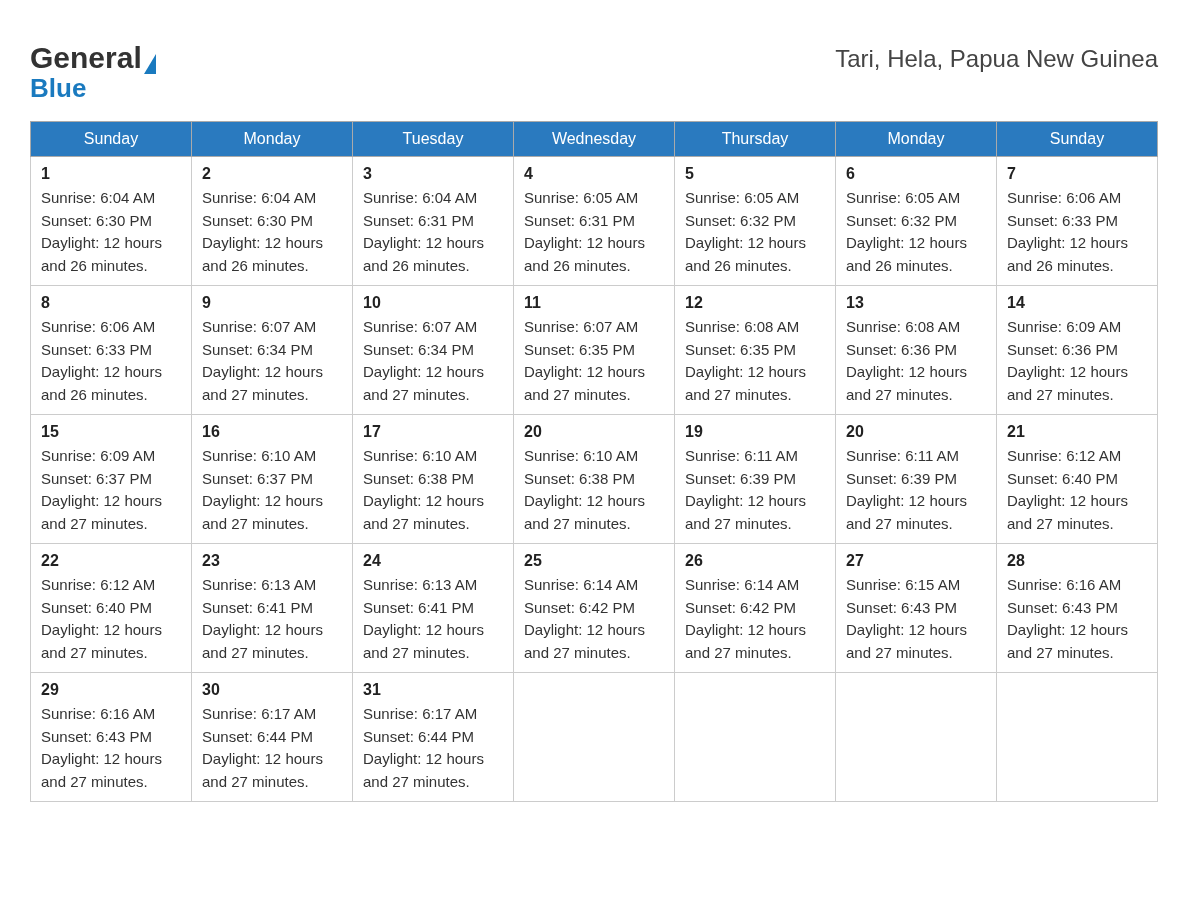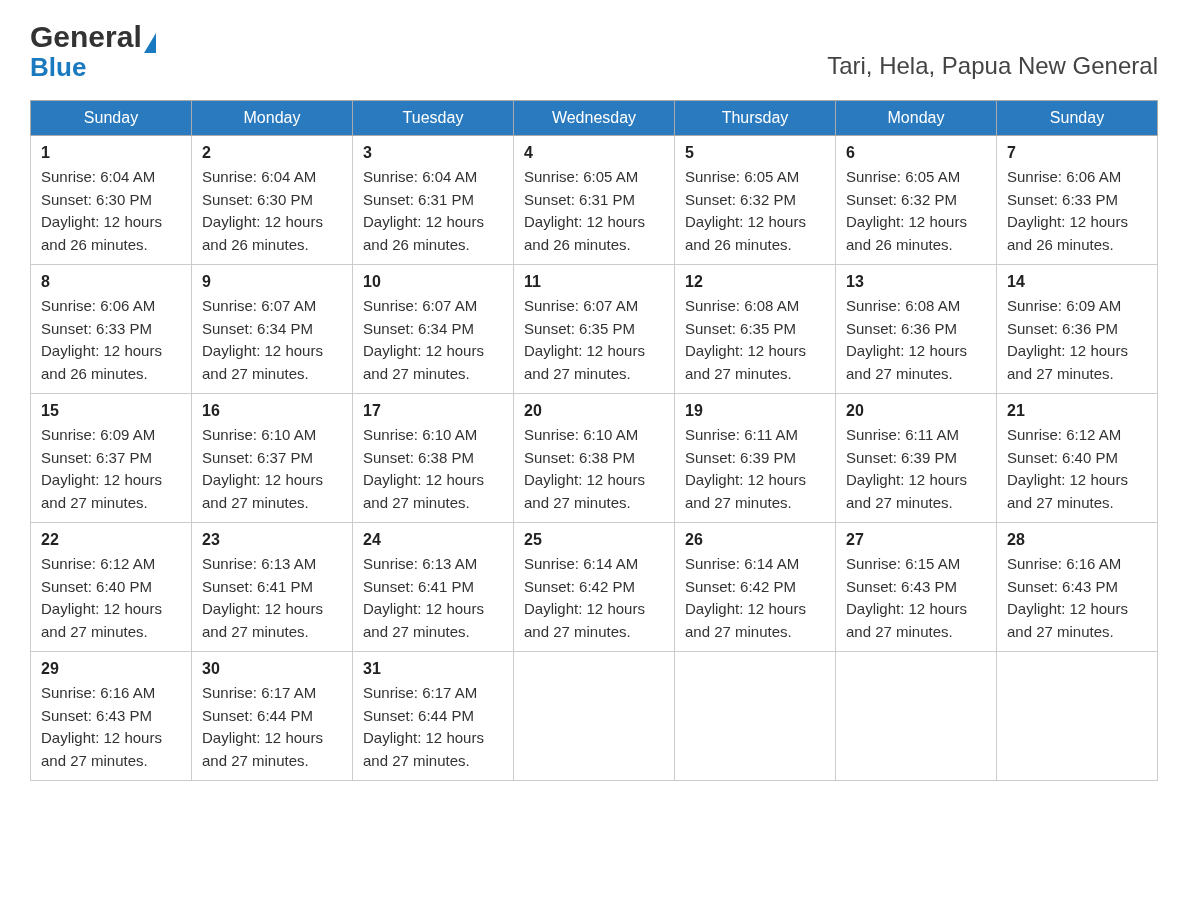--- a/index.html
+++ b/index.html
@@ -6,22 +6,23 @@
     body {
       font-family: Arial, sans-serif;
       background: #ffffff;
       padding: 20px 30px;
       width: 1188px;
       min-height: 918px;
     }
     #header {
       display: flex;
       justify-content: space-between;
-      align-items: flex-end;
+      align-items: flex-start;
       margin-bottom: 20px;
+      margin-top: 21px;
     }
     #logo {
       display: flex;
       flex-direction: column;
       align-items: flex-start;
     }
     #title-block {
       text-align: right;
     }
     #month-title {
@@ -81,21 +82,21 @@
 <body>
 
 <div id="header">
   <div id="logo">
     <div>
       <span style="font-size:30px;font-weight:bold;color:#333;">General</span><span style="display:inline-block;width:0;height:0;border-left:12px solid transparent;border-right:0px solid transparent;border-bottom:20px solid #1a7abf;margin-left:2px;vertical-align:middle;"></span>
     </div>
     <div style="font-size:26px;font-weight:bold;color:#1a7abf;line-height:1;">Blue</div>
   </div>
   <div id="title-block">
-    <div id="location-title">Tari, Hela, Papua New General</div>
+    <div id="location-title">Tari, Hela, Papua New Guinea</div>
   </div>
 </div>
 
 <table id="calendar">
   <thead>
     <tr>
     <th>Sunday</th>
         <th>Monday</th>
         <th>Tuesday</th>
         <th>Wednesday</th>

